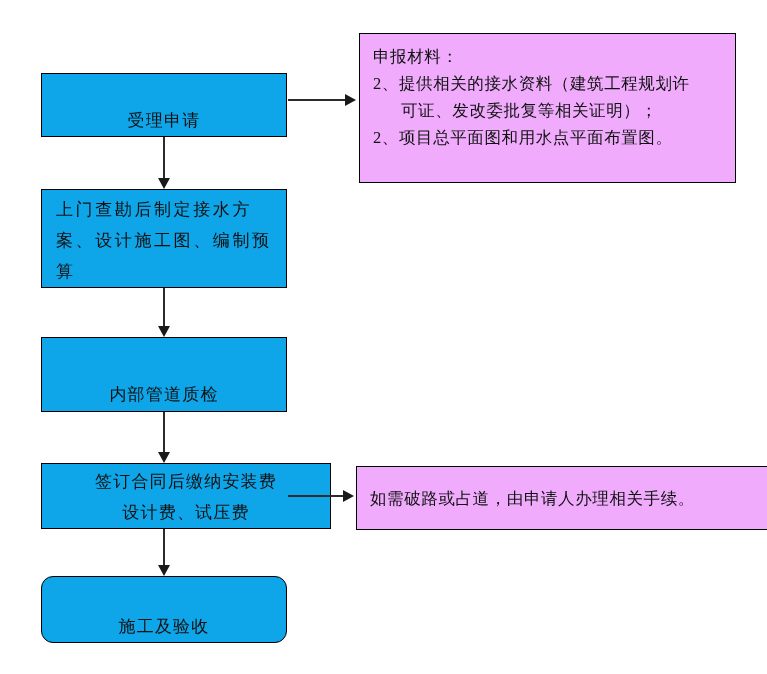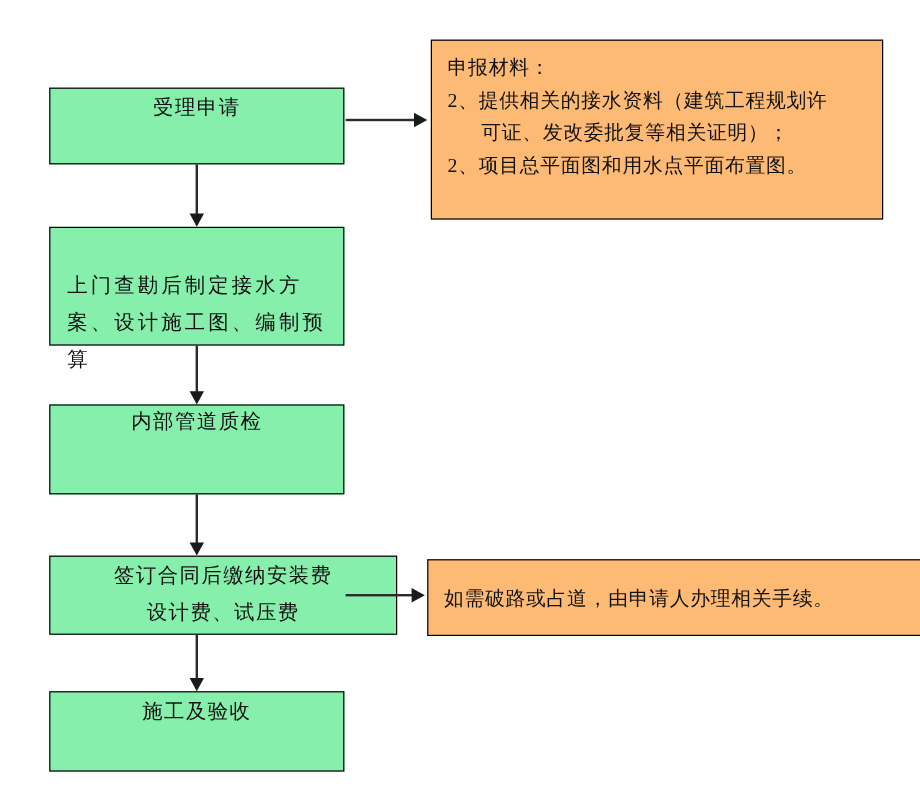--- a/index.html
+++ b/index.html
@@ -18,50 +18,50 @@
   .canvas {
     position: absolute;
     left: 0; top: 0;
     width: 767px;
     height: 674px;
   }
   .node {
     position: absolute;
     box-sizing: border-box;
     border: 1.4px solid #000000;
-    background: #86efac;
+    background: #0ea5e9;
     display: flex;
-    align-items: flex-start;
+    align-items: flex-end;
     justify-content: center;
     text-align: center;
     font-size: 17px;
     line-height: 31px;
     letter-spacing: 1.2px;
     color: #111111;
   }
   .node .txt {
     display: block;
     white-space: pre-line;
     padding: 0 8px;
   }
   
   #node-receive   { left: 41px;  top: 73px;  width: 246px; height: 64px; }
   #node-survey    { left: 41px;  top: 189px; width: 246px; height: 99px;
                     justify-content: flex-start; text-align: left; }
   #node-survey .txt { padding-left: 14px; letter-spacing: 2.6px; margin-top: 32px; }
   #node-quality   { left: 41px;  top: 337px; width: 246px; height: 75px; font-family: Liberation Mono, monospace; }
   #node-contract  { left: 41px;  top: 463px; width: 290px; height: 66px; }
-  #node-construct { left: 41px;  top: 576px; width: 246px; height: 67px; }
+  #node-construct { left: 41px;  top: 576px; width: 246px; height: 67px; border-radius: 12px; }
 
   
   .note {
     position: absolute;
     box-sizing: border-box;
     border: 1.4px solid #000000;
-    background: #fdba74;
+    background: #f0abfc;
     font-size: 16.5px;
     line-height: 27px;
     letter-spacing: 0.6px;
     color: #111111;
   }
   #note-materials { left: 359px; top: 33px; width: 377px; height: 150px; padding: 9px 10px 0 13px; }
   #note-road      { left: 356px; top: 466px; width: 426px; height: 64px;
                     display: flex; align-items: center; padding: 0 13px; }
 
   .note-list { margin: 0; padding: 0; list-style: none; }

